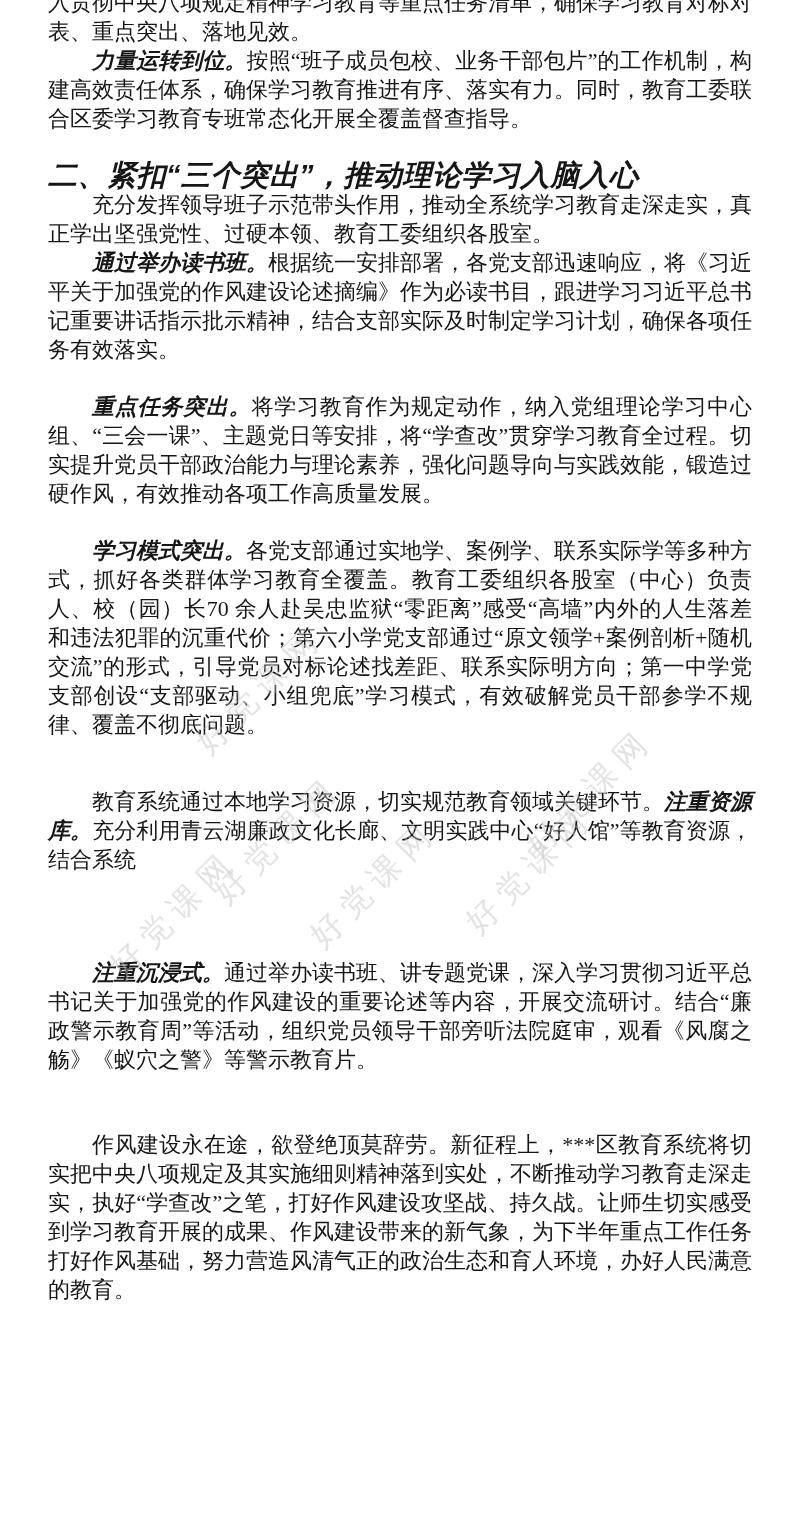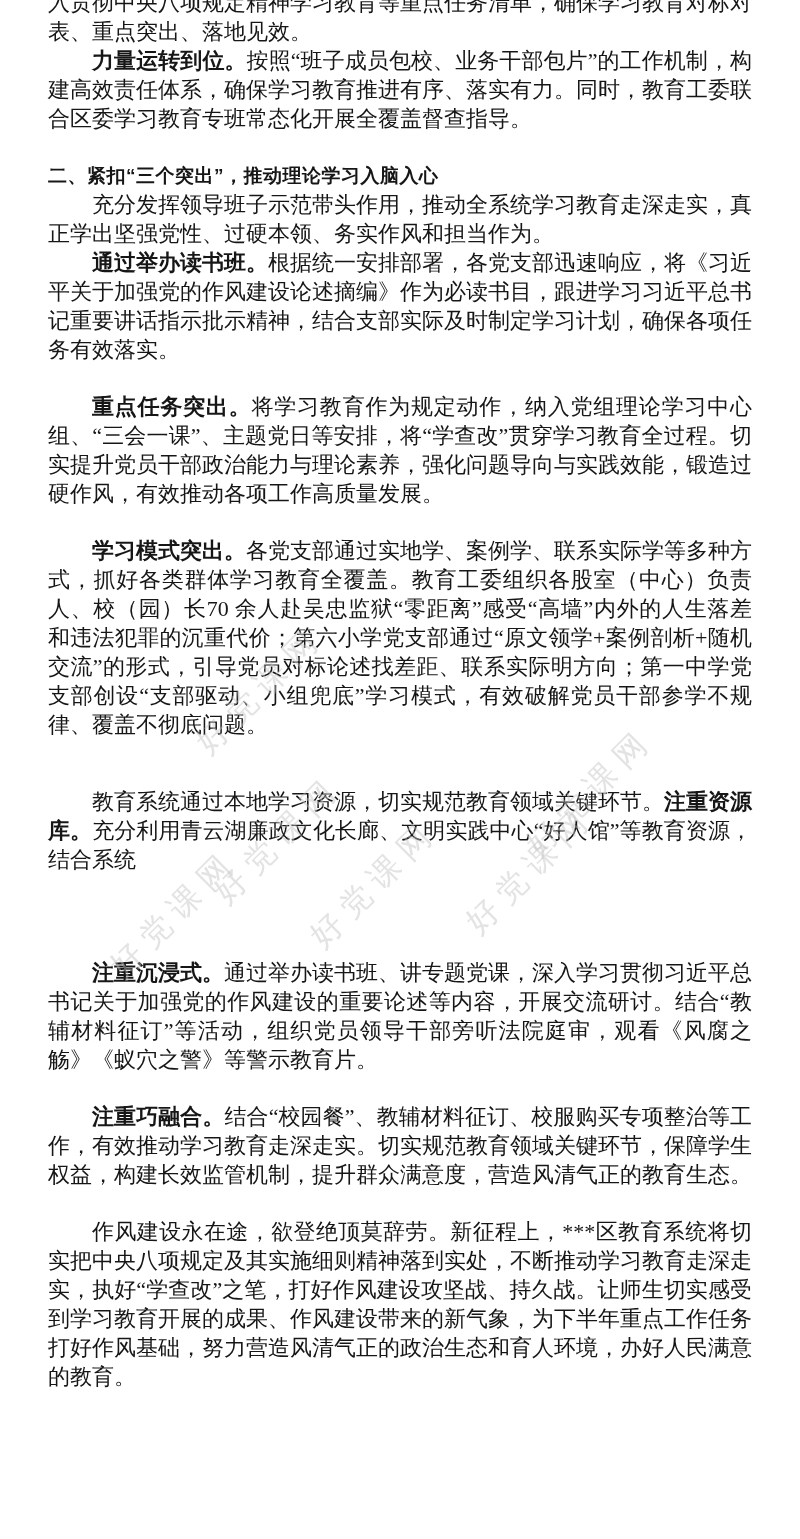--- a/index.html
+++ b/index.html
@@ -32,26 +32,27 @@
     line-height: 29px;
     color: #161616;
     text-align: justify;
     text-justify: inter-ideograph;
     word-break: break-all;
   }
   .doc p.indent { text-indent: 44px; }
   .doc p.heading {
     font-family: "Liberation Sans", "DejaVu Sans", sans-serif;
     font-weight: bold;
-    font-size: 19px;
+    font-size: 29px;
     letter-spacing: 0.5px;
   }
   .b {
     font-family: "Liberation Sans", "DejaVu Sans", sans-serif;
     font-weight: bold;
+    font-style: italic;
   }
   .spacer { width: 100%; }
   .watermark-layer {
     position: absolute;
     left: 0; top: 0;
     width: 800px; height: 1539px;
     pointer-events: none;
     z-index: 1;
   }
   .wm {
@@ -82,29 +83,28 @@
     <span class="wm w3">好党课网</span>
     <span class="wm w4">好党课网</span>
     <span class="wm w5">好党课网</span>
     <span class="wm w6">好党课网</span>
   </div>
   <div class="doc" id="doc">
       <p class="body"><span>入贯彻中央八项规定精神学习教育等重点任务清单，确保学习教育对标对表、重点突出、落地见效。</span></p>
       <p class="body indent"><span class="b">力量运转到位。</span><span>按照“班子成员包校、业务干部包片”的工作机制，构建高效责任体系，确保学习教育推进有序、落实有力。同时，教育工委联合区委学习教育专班常态化开展全覆盖督查指导。</span></p>
       <div class="spacer" style="height: 28px;"></div>
       <p class="heading"><span class="b">二、紧扣“三个突出”，推动理论学习入脑入心</span></p>
-      <p class="body indent"><span>充分发挥领导班子示范带头作用，推动全系统学习教育走深走实，真正学出坚强党性、过硬本领、务实作风和担当作为。</span></p>
+      <p class="body indent"><span>充分发挥领导班子示范带头作用，推动全系统学习教育走深走实，真正学出坚强党性、过硬本领、教育工委组织各股室。</span></p>
       <p class="body indent"><span class="b">通过举办读书班。</span><span>根据统一安排部署，各党支部迅速响应，将《习近平关于加强党的作风建设论述摘编》作为必读书目，跟进学习习近平总书记重要讲话指示批示精神，结合支部实际及时制定学习计划，确保各项任务有效落实。</span></p>
       <div class="spacer" style="height: 28px;"></div>
       <p class="body indent"><span class="b">重点任务突出。</span><span>将学习教育作为规定动作，纳入党组理论学习中心组、“三会一课”、主题党日等安排，将“学查改”贯穿学习教育全过程。切实提升党员干部政治能力与理论素养，强化问题导向与实践效能，锻造过硬作风，有效推动各项工作高质量发展。</span></p>
       <div class="spacer" style="height: 28px;"></div>
       <p class="body indent"><span class="b">学习模式突出。</span><span>各党支部通过实地学、案例学、联系实际学等多种方式，抓好各类群体学习教育全覆盖。教育工委组织各股室（中心）负责人、校（园）长70 余人赴吴忠监狱“零距离”感受“高墙”内外的人生落差和违法犯罪的沉重代价；第六小学党支部通过“原文领学+案例剖析+随机交流”的形式，引导党员对标论述找差距、联系实际明方向；第一中学党支部创设“支部驱动、小组兜底”学习模式，有效破解党员干部参学不规律、覆盖不彻底问题。</span></p>
       <div class="spacer" style="height: 48px;"></div>
       <p class="body indent"><span>教育系统通过本地学习资源，切实规范教育领域关键环节。</span><span class="b">注重资源库。</span><span>充分利用青云湖廉政文化长廊、文明实践中心“好人馆”等教育资源，结合系统</span></p>
       <div class="spacer" style="height: 56px;"></div>
       <div class="spacer" style="height: 28px;"></div>
-      <p class="body indent"><span class="b">注重沉浸式。</span><span>通过举办读书班、讲专题党课，深入学习贯彻习近平总书记关于加强党的作风建设的重要论述等内容，开展交流研讨。结合“教辅材料征订”等活动，组织党员领导干部旁听法院庭审，观看《风腐之觞》《蚁穴之警》等警示教育片。</span></p>
+      <p class="body indent"><span class="b">注重沉浸式。</span><span>通过举办读书班、讲专题党课，深入学习贯彻习近平总书记关于加强党的作风建设的重要论述等内容，开展交流研讨。结合“廉政警示教育周”等活动，组织党员领导干部旁听法院庭审，观看《风腐之觞》《蚁穴之警》等警示教育片。</span></p>
       <div class="spacer" style="height: 28px;"></div>
-      <p class="body indent"><span class="b">注重巧融合。</span><span>结合“校园餐”、教辅材料征订、校服购买专项整治等工作，有效推动学习教育走深走实。切实规范教育领域关键环节，保障学生权益，构建长效监管机制，提升群众满意度，营造风清气正的教育生态。</span></p>
       <div class="spacer" style="height: 28px;"></div>
       <p class="body indent"><span>作风建设永在途，欲登绝顶莫辞劳。新征程上，***区教育系统将切实把中央八项规定及其实施细则精神落到实处，不断推动学习教育走深走实，执好“学查改”之笔，打好作风建设攻坚战、持久战。让师生切实感受到学习教育开展的成果、作风建设带来的新气象，为下半年重点工作任务打好作风基础，努力营造风清气正的政治生态和育人环境，办好人民满意的教育。</span></p>
     </div>
 </div>
 
 </body></html>

